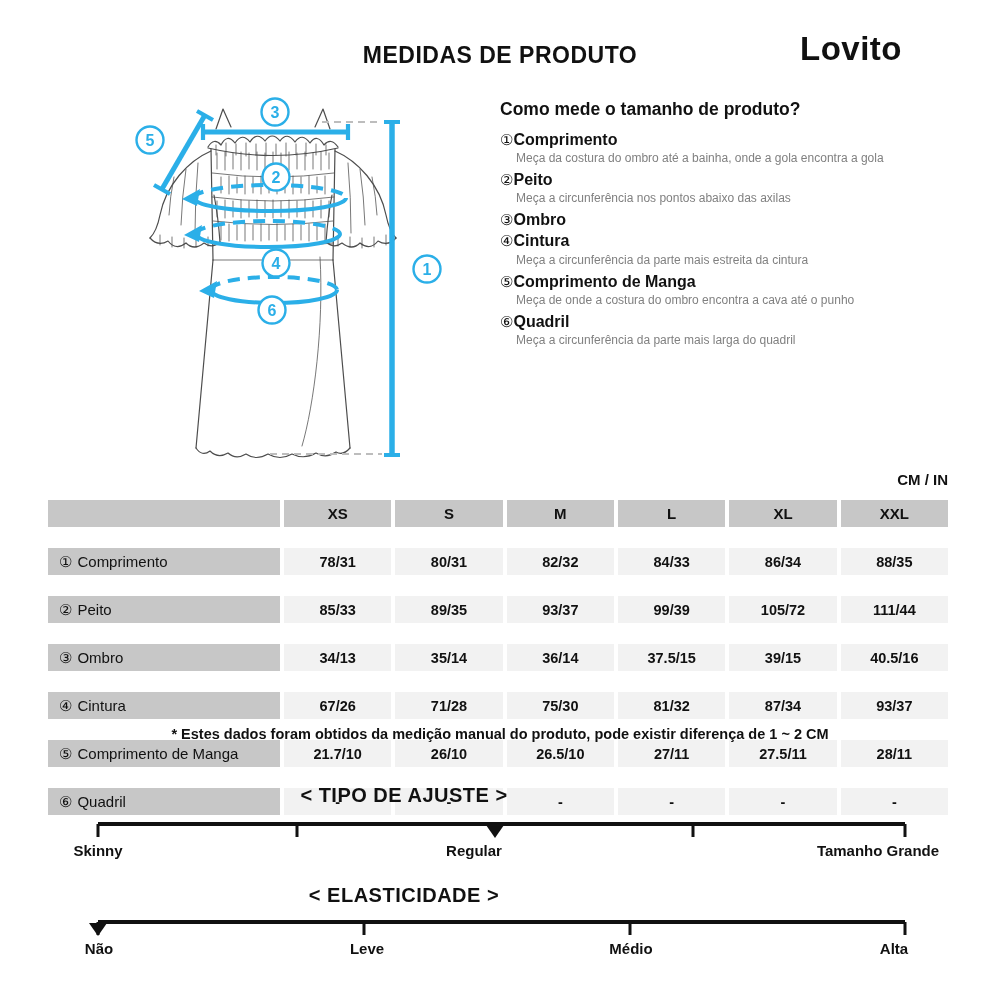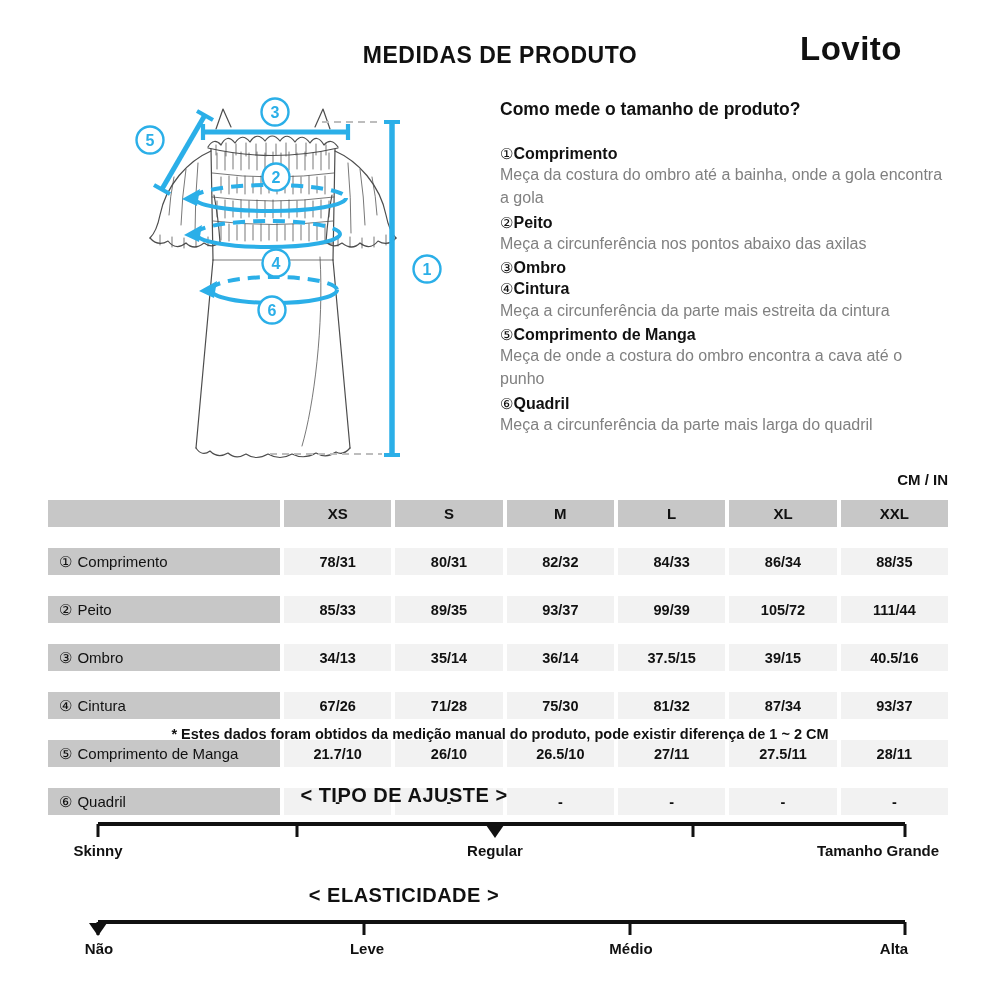--- a/index.html
+++ b/index.html
@@ -21,24 +21,24 @@
   .blu{stroke:var(--accent,#2BAFE8);fill:none;stroke-width:4.6;stroke-linecap:butt}
   .blu-cap{stroke:var(--accent,#2BAFE8);fill:none;stroke-width:4.2}
   .ell-d{stroke:var(--accent,#2BAFE8);fill:none;stroke-width:4;stroke-dasharray:12 8}
   .ell-s{stroke:var(--accent,#2BAFE8);fill:none;stroke-width:4}
   .arr{fill:var(--accent,#2BAFE8);stroke:none}
   .circ{stroke:var(--accent,#2BAFE8);fill:#fff;stroke-width:2.4}
   .circ-num{fill:var(--accent,#2BAFE8);font-size:16px;font-weight:bold;text-anchor:middle}
   .gdash{stroke:var(--dash_gray,#BDBDBD);stroke-width:2.2;stroke-dasharray:7 5;fill:none}
 
   .guide{position:absolute;left:500px;top:99px;width:460px}
-  .guide-h{margin:0 0 23px;font-size:17.5px;font-weight:bold}
+  .guide-h{margin:0 0 9px;font-size:17.5px;font-weight:bold}
   .g-term{font-size:16px;font-weight:bold;line-height:1.32}
   .g-num{font-weight:normal;font-size:15px}
-  .g-desc{font-size:16px;color:var(--muted,#808080);line-height:1.42;margin:0 0 2px;width:450px}
+  .g-desc{font-size:12px;color:var(--muted,#808080);line-height:1.42;margin:0 16px 2px;width:450px}
 
   .units{position:absolute;top:471px;left:48px;width:900px;text-align:right;
          font-size:15px;font-weight:bold}
 
   .size-table{position:absolute;left:48px;top:500px;width:900px;display:grid;
         grid-template-columns:232px repeat(6,1fr);gap:21px 4px}
   .cell{height:27px;display:flex;align-items:center;justify-content:center;font-size:14.5px}
   .hcell{background:var(--header_bg,#C7C7C7);font-weight:bold;font-size:15px}
   .lcell{background:var(--header_bg,#C7C7C7);justify-content:flex-start;padding-left:11px;font-size:15px;gap:5px}
   .vcell{background:var(--cell_bg,#F2F2F2);font-weight:bold}
@@ -268,21 +268,21 @@
 
   <div class="footnote">* Estes dados foram obtidos da medição manual do produto, pode existir diferença de 1 ~ 2 CM</div>
 
   <div class="scale-head" style="top:784px">&lt; TIPO DE AJUSTE &gt;</div>
   <svg class="scale-svg" style="top:820px" width="860" height="20" viewBox="0 0 860 20">
     <path class="track" d="M48,4 H855"></path>
     <path class="tick" d="M48,4 V17 M247,4 V17 M643,4 V17 M855,4 V17"></path>
     <path class="marker" d="M436,5 L454,5 L445,18 Z"></path>
   </svg>
   <div class="scale-label" style="top:842px;left:98px">Skinny</div>
-  <div class="scale-label" style="top:842px;left:495px">Regular</div>
+  <div class="scale-label" style="top:842px;left:474px">Regular</div>
   <div class="scale-label" style="top:842px;left:878px">Tamanho Grande</div>
 
   <div class="scale-head" style="top:884px">&lt; ELASTICIDADE &gt;</div>
   <svg class="scale-svg" style="top:918px" width="860" height="20" viewBox="0 0 860 20">
     <path class="track" d="M48,4 H855"></path>
     <path class="tick" d="M48,4 V17 M314,4 V17 M580,4 V17 M855,4 V17"></path>
     <path class="marker" d="M39,5 L57,5 L48,18 Z"></path>
   </svg>
   <div class="scale-label" style="top:940px;left:99px">Não</div>
   <div class="scale-label" style="top:940px;left:367px">Leve</div>

